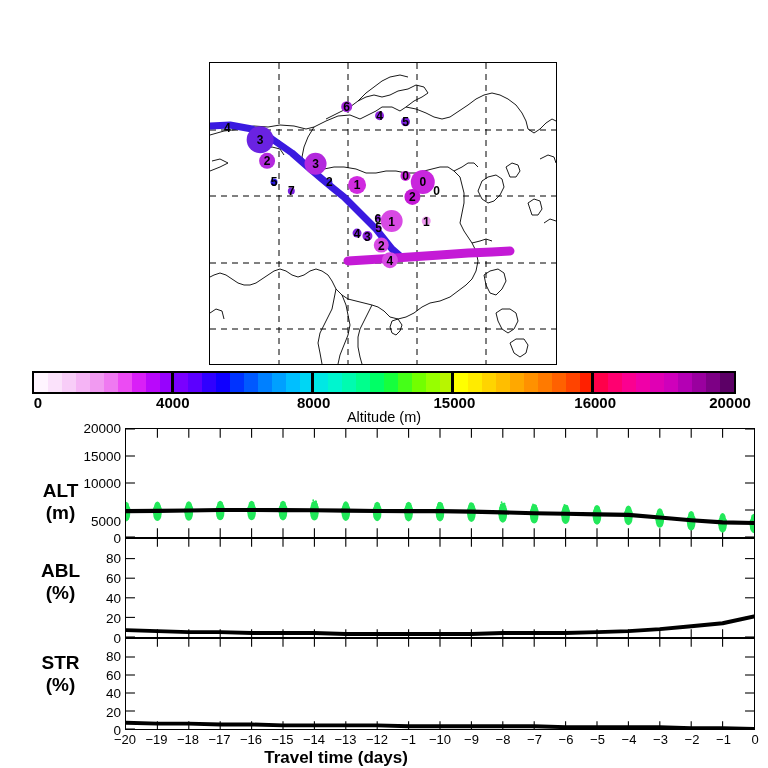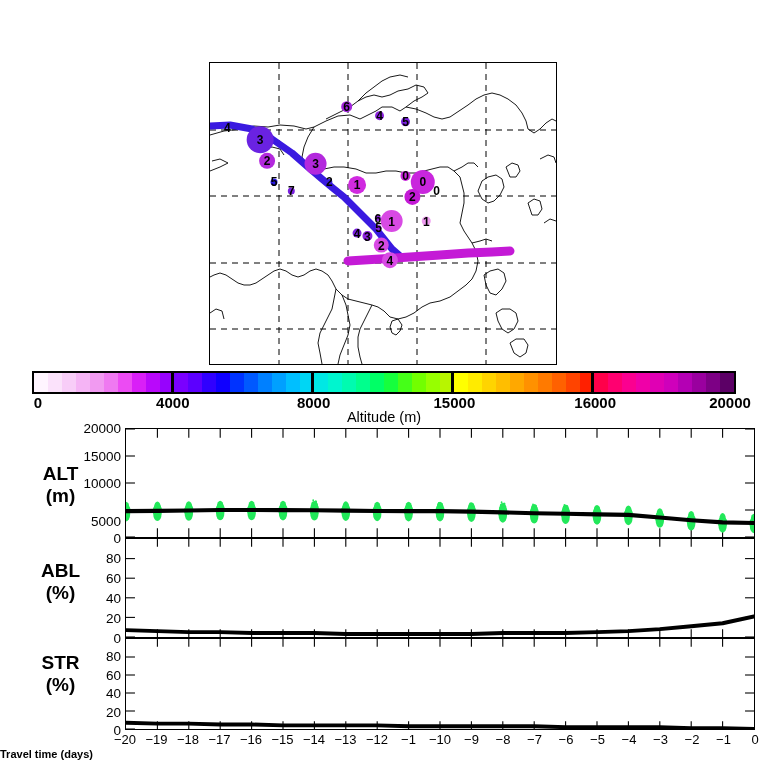--- a/index.html
+++ b/index.html
@@ -24,30 +24,30 @@
   #cbar-ticks span{position:absolute;font-size:15px;font-weight:bold;transform:translateX(-50%);}
   #cbar-label{left:0;top:409px;width:768px;text-align:center;font-size:14.5px;}
   
   .panel{position:absolute;left:125px;width:630px;border:1.3px solid #000;
          box-sizing:border-box;background:#fff;}
   #panel-alt{top:428px;height:110px;}
   #panel-abl{top:538px;height:100px;}
   #panel-str{top:638px;height:92px;}
   .panel svg{display:block;width:100%;height:100%;}
   .ylab{position:absolute;text-align:center;font-size:19px;font-weight:bold;line-height:22px;}
-  #ylab-alt{left:8px;top:463px;width:105px;}
+  #ylab-alt{left:8px;top:480px;width:105px;}
   #ylab-abl{left:8px;top:560px;width:105px;}
   #ylab-str{left:8px;top:652px;width:105px;}
   .ytick{position:absolute;right:0;font-size:13.5px;text-align:right;
          transform:translateY(-50%);white-space:nowrap;}
   .ytickbox{position:absolute;left:55px;width:66px;}
   #xticks{position:absolute;left:0;top:732px;width:700px;height:16px;}
   #xticks span{position:absolute;font-size:13px;transform:translateX(-50%);white-space:nowrap;}
-  #xaxis-label{position:absolute;left:0;top:748px;width:672px;text-align:left;
-               font-size:11px;font-weight:bold;}
+  #xaxis-label{position:absolute;left:0;top:748px;width:672px;text-align:center;
+               font-size:17px;font-weight:bold;}
 </style>
 </head>
 <body>
 
 <div id="title-block" class="abs">
   <div class="ttl2row">
   </div>
 </div>
 
 <div id="map-frame" class="abs">

